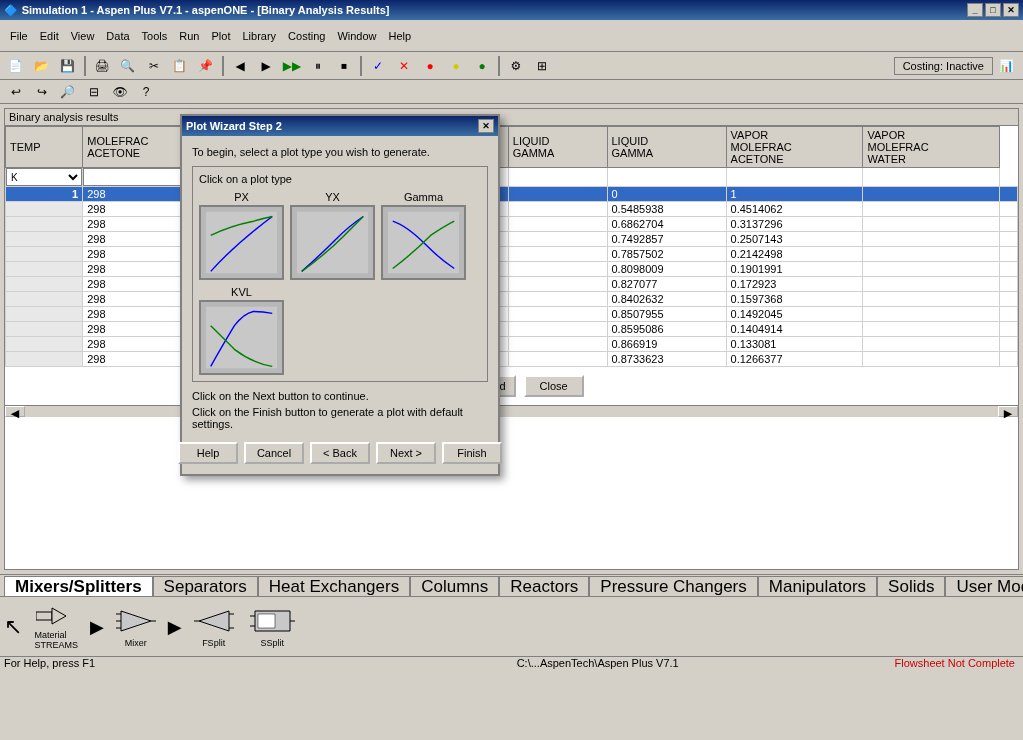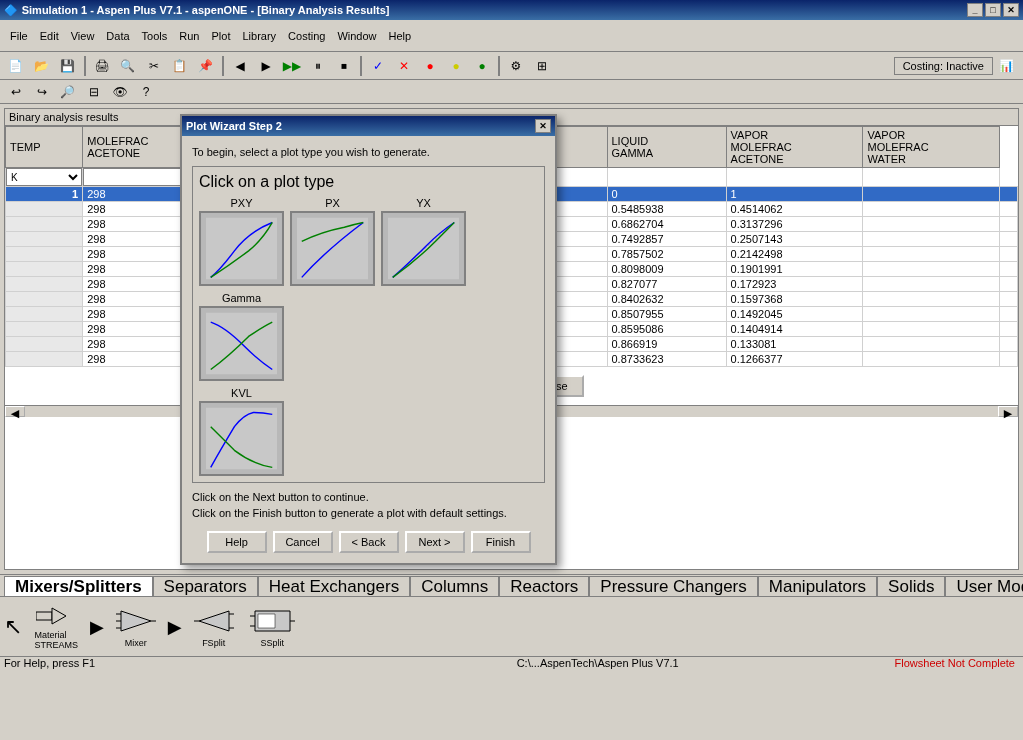--- a/index.html
+++ b/index.html
@@ -152,21 +152,21 @@
       display: flex;
       align-items: center;
       justify-content: center;
       z-index: 100;
     }
 
     .dialog {
       background: #d4d0c8;
       border: 2px solid #808080;
       box-shadow: 4px 4px 8px rgba(0,0,0,0.4);
-      width: 377px;
+      width: 320px;
     }
 
     .dialog-titlebar {
       background: linear-gradient(to bottom, #0a246a, #3a6ea5);
       color: white;
       height: 20px;
       display: flex;
       align-items: center;
       justify-content: space-between;
       padding: 0 4px;
@@ -193,21 +193,21 @@
       margin-bottom: 8px;
     }
 
     .plot-type-group {
       border: 1px solid #808080;
       padding: 6px;
       margin-bottom: 8px;
     }
 
     .plot-type-label {
-      font-size: 16px;
+      font-size: 11px;
       margin-bottom: 6px;
     }
 
     .plot-thumbnails {
       display: flex;
       flex-wrap: wrap;
       gap: 6px;
     }
 
     .plot-thumb {
@@ -590,33 +590,20 @@
       </div>
 
       <div class="dialog-body">
         <div class="dialog-desc">To begin, select a plot type you wish to generate.</div>
 
         <div class="plot-type-group">
           <div class="plot-type-label">Click on a plot type</div>
 
           <div class="plot-thumbnails">
 
-            <div class="plot-thumb">
-              <div class="plot-thumb-label">PXY</div>
-              <div class="plot-thumb-img">
-                <svg class="thumb-svg" viewBox="0 0 85 75">
-                  <rect width="85" height="75" fill="#b8b8b8"></rect>
-                  <rect x="5" y="5" width="75" height="65" fill="#c8c8c8"></rect>
-
-                  <path d="M10,68 Q20,60 35,40 Q50,20 75,10" stroke="blue" stroke-width="1.5" fill="none"></path>
-
-                  <path d="M10,68 Q30,55 50,40 Q65,28 75,10" stroke="green" stroke-width="1.5" fill="none"></path>
-                </svg>
-              </div>
-            </div>
 
             <div class="plot-thumb">
               <div class="plot-thumb-label">PX</div>
               <div class="plot-thumb-img">
                 <svg class="thumb-svg" viewBox="0 0 85 75">
                   <rect width="85" height="75" fill="#b8b8b8"></rect>
                   <rect x="5" y="5" width="75" height="65" fill="#c8c8c8"></rect>
                   <path d="M10,68 Q35,40 75,10" stroke="blue" stroke-width="1.5" fill="none"></path>
                   <path d="M10,30 Q30,20 55,15 Q65,12 75,10" stroke="green" stroke-width="1.5" fill="none"></path>
                 </svg>

